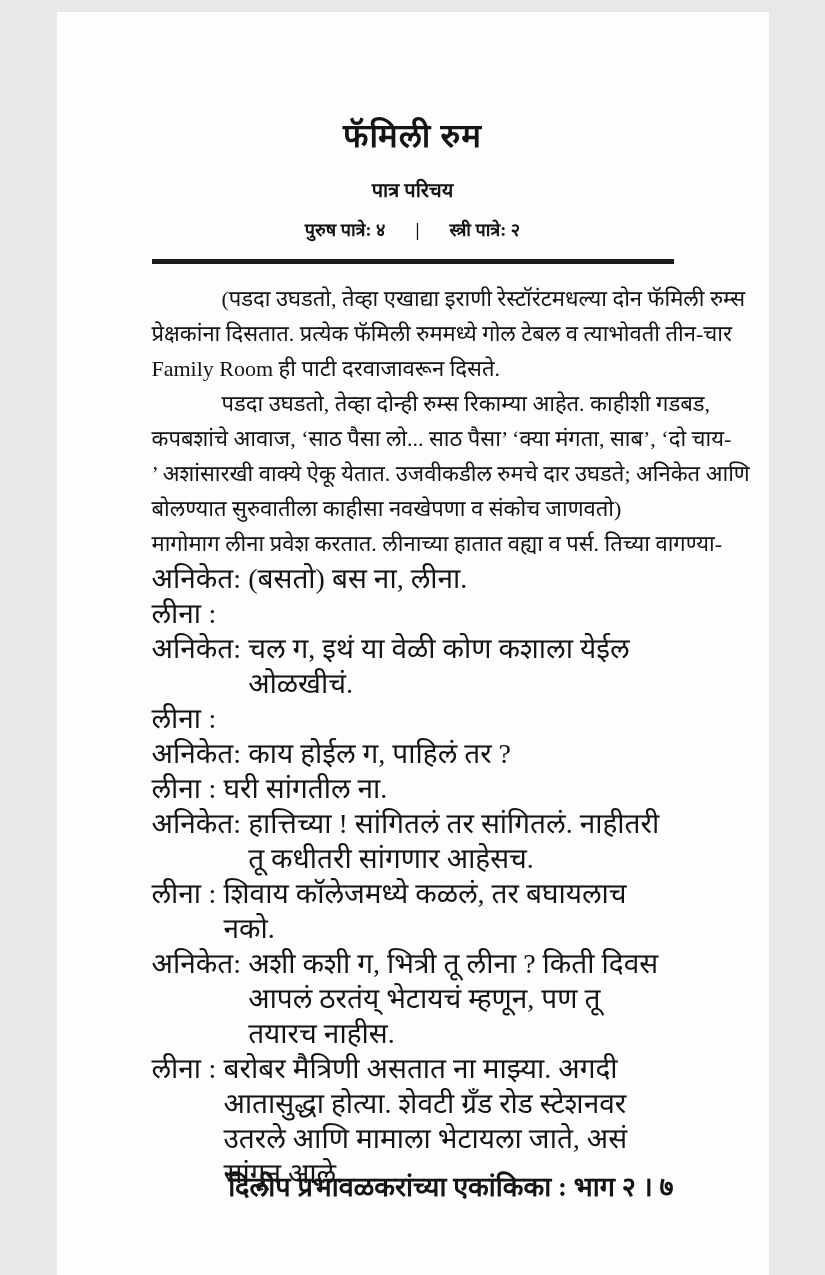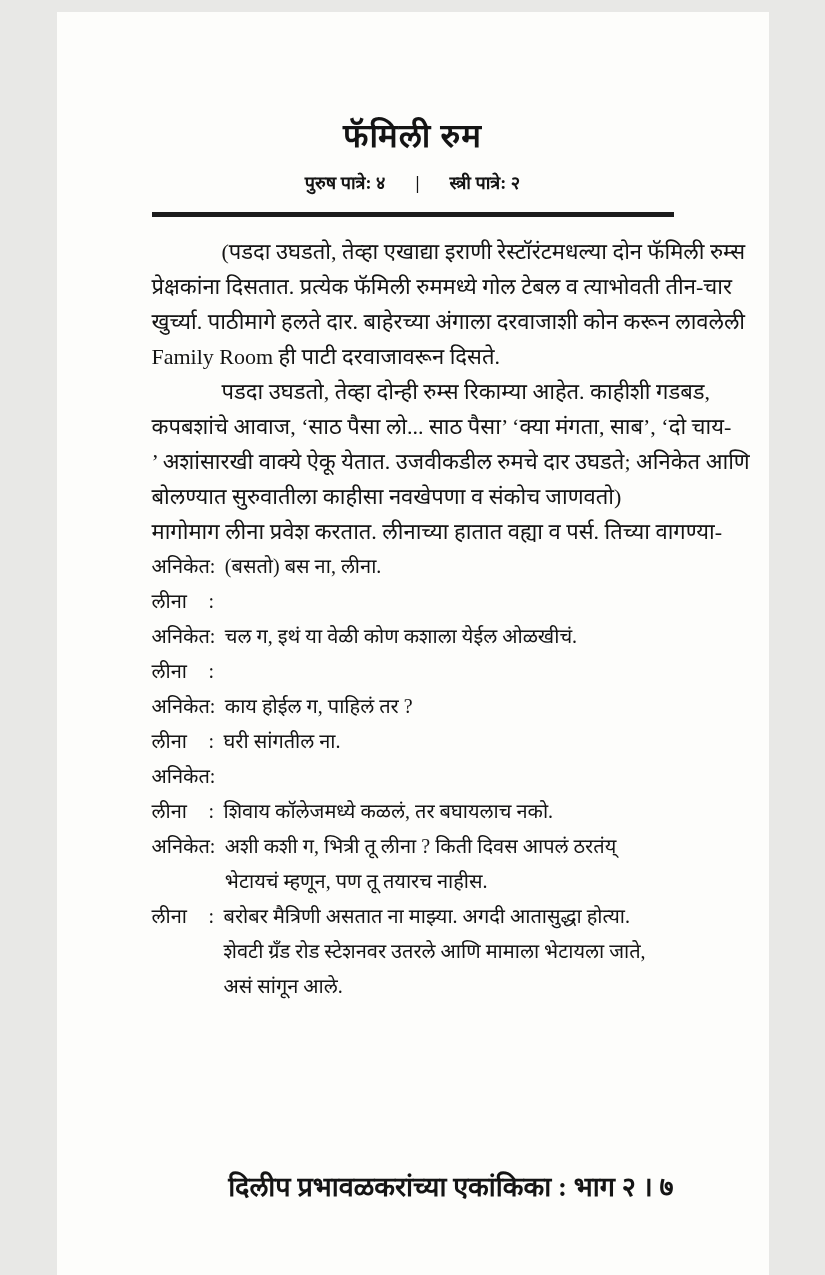--- a/index.html
+++ b/index.html
@@ -57,21 +57,21 @@
     white-space: nowrap;
     text-align: justify;
     text-align-last: justify;
   }
   .sline.lastline {
     text-align: center;
     text-align-last: left;
   }
   .sline.firstline { text-indent: 70px; }
   
-  .dialogue { font-size: 20px; }
+  .dialogue { font-size: 28px; }
   .drow { display: flex; align-items: flex-start; }
   .speaker {
     flex: 0 0 57px;
     line-height: 35px;
     white-space: nowrap;
   }
   .colon {
     flex: 0 0 15px;
     line-height: 35px;
     text-align: left;
@@ -92,34 +92,34 @@
     text-align: right;
   }
 </style>
 </head>
 <body>
 
 <div class="page">
 
   <div class="header">
     <h1 class="play-title">फॅमिली रुम</h1>
+    <div class="subtitle">पात्र परिचय</div>
     <div class="cast-line">
       <span>पुरुष पात्रे: ४</span>
       <span>|</span>
       <span>स्त्री पात्रे: २</span>
     </div>
   </div>
 
   <div class="rule"></div>
 
   <div class="stage">
     <div>
       <div class="sline firstline">(पडदा उघडतो, तेव्हा एखाद्या इराणी रेस्टॉरंटमधल्या दोन फॅमिली रुम्स</div>
       <div class="sline">प्रेक्षकांना दिसतात. प्रत्येक फॅमिली रुममध्ये गोल टेबल व त्याभोवती तीन-चार</div>
-      <div class="sline">खुर्च्या. पाठीमागे हलते दार. बाहेरच्या अंगाला दरवाजाशी कोन करून लावलेली</div>
       <div class="sline lastline">Family Room ही पाटी दरवाजावरून दिसते.</div>
     </div>
     <div>
       <div class="sline firstline">पडदा उघडतो, तेव्हा दोन्ही रुम्स रिकाम्या आहेत. काहीशी गडबड,</div>
       <div class="sline">कपबशांचे आवाज, ‘साठ पैसा लो... साठ पैसा’ ‘क्या मंगता, साब’, ‘दो चाय-</div>
       <div class="sline">’ अशांसारखी वाक्ये ऐकू येतात. उजवीकडील रुमचे दार उघडते; अनिकेत आणि</div>
       <div class="sline lastline">बोलण्यात सुरुवातीला काहीसा नवखेपणा व संकोच जाणवतो)</div>
       <div class="sline">मागोमाग लीना प्रवेश करतात. लीनाच्या हातात वह्या व पर्स. तिच्या वागण्या-</div>
     </div>
   </div>
@@ -149,20 +149,21 @@
       <span class="dtext">काय होईल ग, पाहिलं तर ?</span>
     </div>
     <div class="drow">
       <span class="speaker">लीना</span>
       <span class="colon">:</span>
       <span class="dtext">घरी सांगतील ना.</span>
     </div>
     <div class="drow">
       <span class="speaker">अनिकेत</span>
       <span class="colon">:</span>
+      <span class="dtext">हात्तिच्या ! सांगितलं तर सांगितलं. नाहीतरी तू कधीतरी सांगणार आहेसच.</span>
     </div>
     <div class="drow">
       <span class="speaker">लीना</span>
       <span class="colon">:</span>
       <span class="dtext">शिवाय कॉलेजमध्ये कळलं, तर बघायलाच नको.</span>
     </div>
     <div class="drow">
       <span class="speaker">अनिकेत</span>
       <span class="colon">:</span>
       <span class="dtext">अशी कशी ग, भित्री तू लीना ? किती दिवस आपलं ठरतंय् भेटायचं म्हणून, पण तू तयारच नाहीस.</span>

